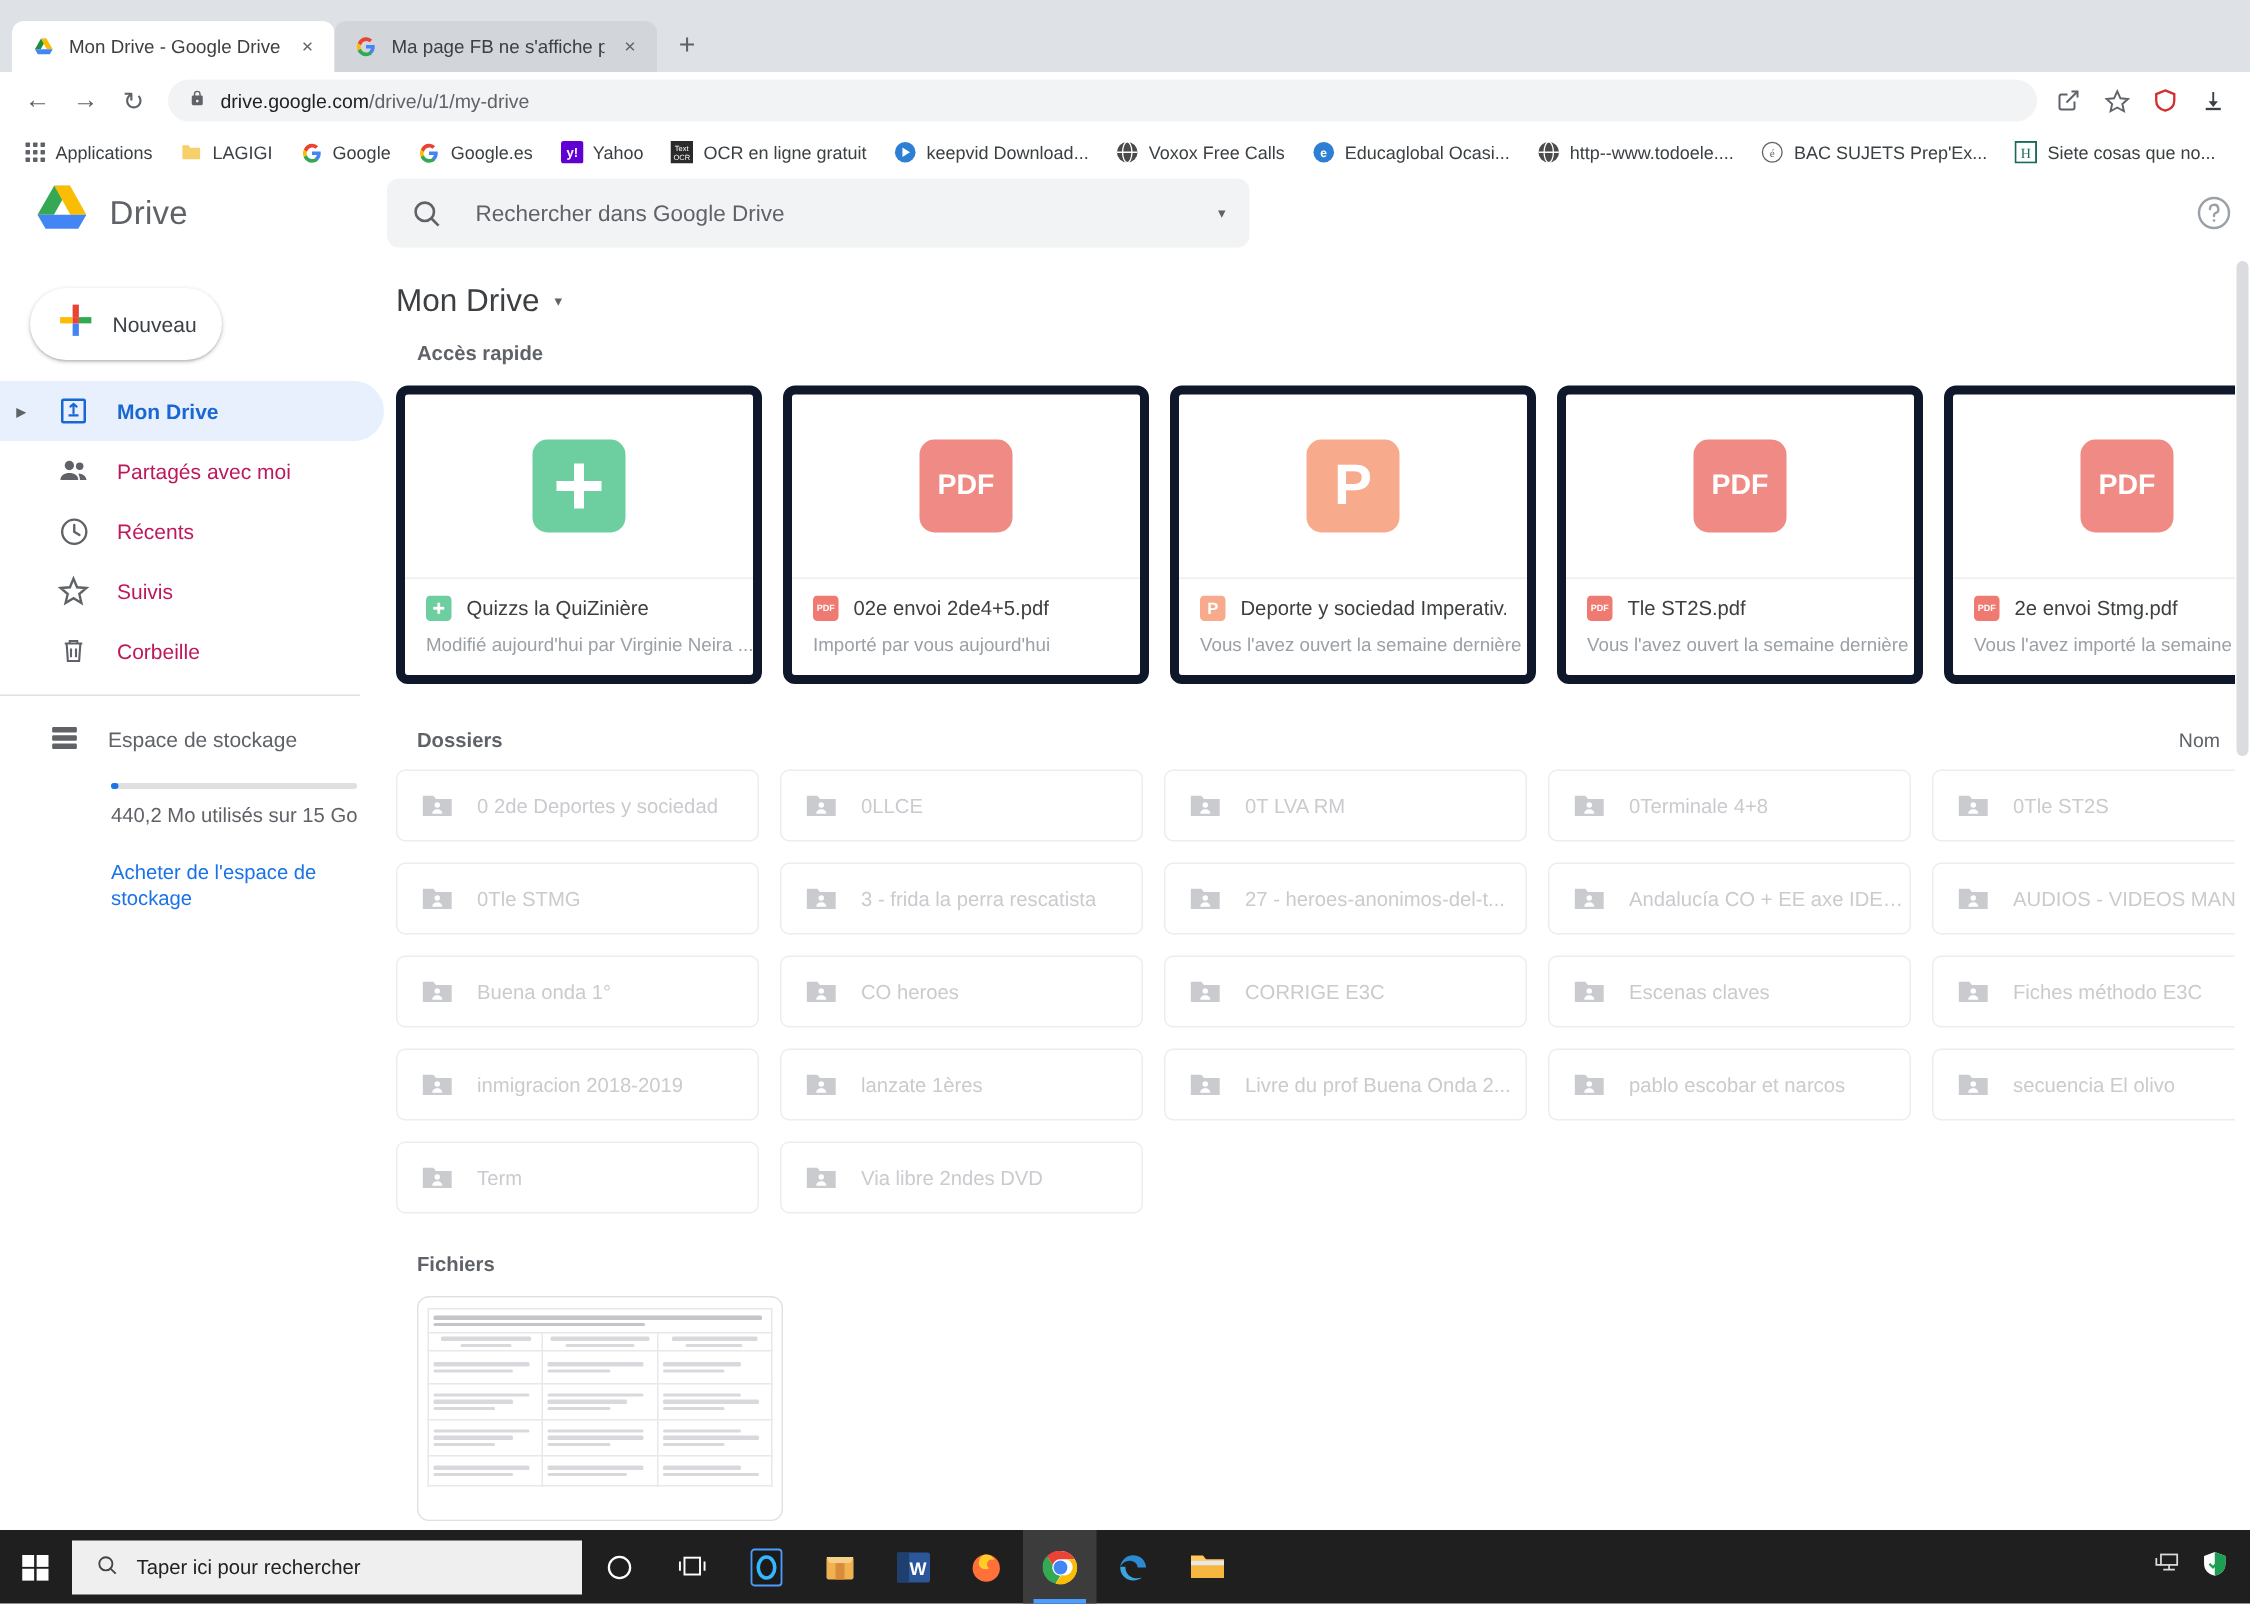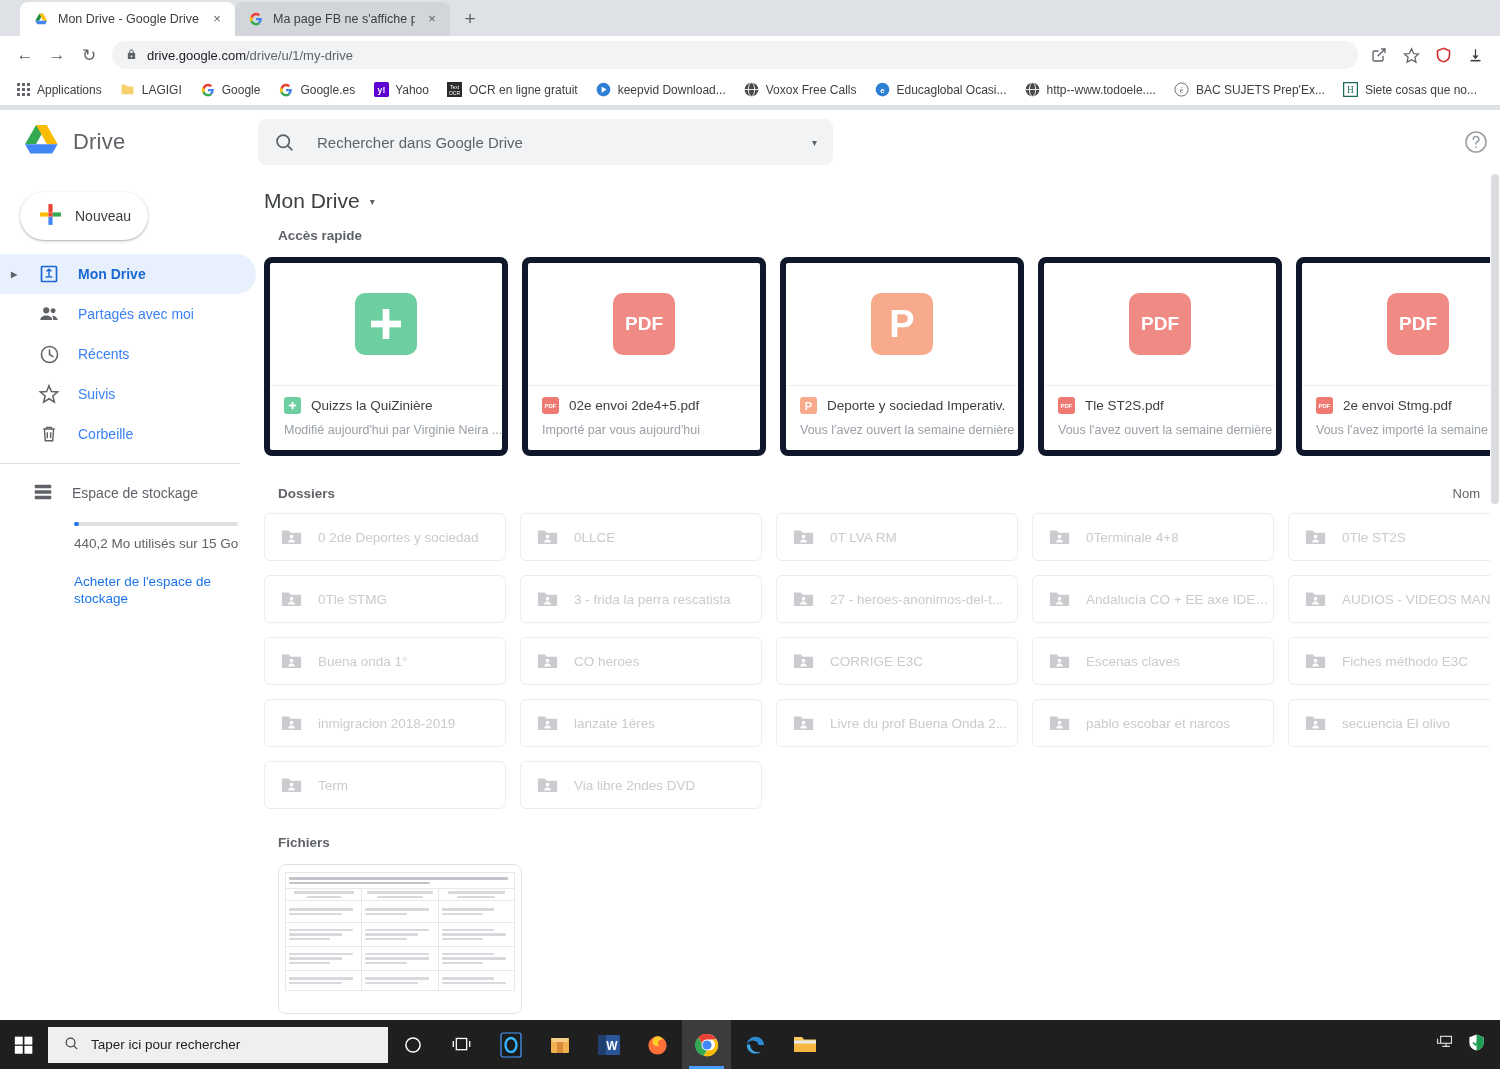--- a/index.html
+++ b/index.html
@@ -6,21 +6,21 @@
   html, body {
     width: 1500px; height: 1069px;
     font-family: "Liberation Sans", sans-serif;
     background: #ffffff;
     overflow: hidden;
   }
 
   
   .browser { width: 1500px; height: 110px; background: #dee1e6; position: relative; }
 
-  .tabstrip { height: 36px; display: flex; align-items: flex-end; padding-left: 20px; }
+  .tabstrip { height: 48px; display: flex; align-items: flex-end; padding-left: 8px; }
   .tab {
     height: 34px; display: flex; align-items: center; gap: 9px;
     padding: 0 10px 0 13px; border-radius: 8px 8px 0 0;
     font-size: 12.5px; color: #3c4043; position: relative;
   }
   .tab.active { background: #ffffff; width: 215px; }
   .tab.inactive { background: #d2d5da; width: 215px; color: #3c4043; }
   .tab-favicon { width: 16px; height: 16px; flex: 0 0 16px; display: flex; align-items: center; justify-content: center; }
   .tab-title { flex: 1; white-space: nowrap; overflow: hidden; text-overflow: clip; font-size: 12.5px; }
   .tab-close { width: 16px; height: 16px; flex: 0 0 16px; color: #5f6368; font-size: 13px; line-height: 16px; text-align: center; }
@@ -69,21 +69,21 @@
   
   .sidebar { width: 256px; flex: 0 0 256px; padding-top: 10px; }
   .newbtn {
     width: 128px; height: 48px; border-radius: 24px; background: #fff;
     box-shadow: 0 1px 3px rgba(60,64,67,.30), 0 1px 1px rgba(60,64,67,.15);
     display: flex; align-items: center; gap: 12px; padding-left: 18px; margin: 8px 0 14px 20px;
   }
   .newbtn-label { font-size: 14px; color: #3c4043; }
   .nav-item {
     height: 40px; display: flex; align-items: center; gap: 18px;
-    padding-left: 14px; border-radius: 0 20px 20px 0; color: #3b82f6; font-size: 14px;
+    padding-left: 14px; border-radius: 0 20px 20px 0; color: #be185d; font-size: 14px;
   }
   .nav-item .nv-ic { width: 22px; display:flex; align-items:center; justify-content:center; }
   .nav-item.active { background: #e8f0fe; color: #1967d2; font-weight: bold; }
   .nav-item .expander { width: 12px; flex: 0 0 12px; font-size: 8px; color: #5f6368; text-align:center; margin-left: -6px; }
   .nav-divider { height: 1px; background: #e0e0e0; margin: 9px 0 9px 0; width: 240px; }
   .storage-row { height: 40px; display: flex; align-items: center; gap: 18px; padding-left: 14px; color: #5f6368; font-size: 14px; }
   .storage-bar { width: 164px; height: 4px; background: #e0e0e0; border-radius: 2px; margin: 9px 0 0 74px; position: relative; }
   .storage-bar i { position: absolute; left:0; top:0; height: 4px; width: 5px; background: #1a73e8; border-radius: 2px; display:block; }
   .storage-txt { font-size: 13.5px; color: #5f6368; margin: 10px 0 0 74px; }
   .storage-link { font-size: 13.5px; color: #1a73e8; margin: 22px 0 0 74px; width: 160px; line-height: 17px; }

